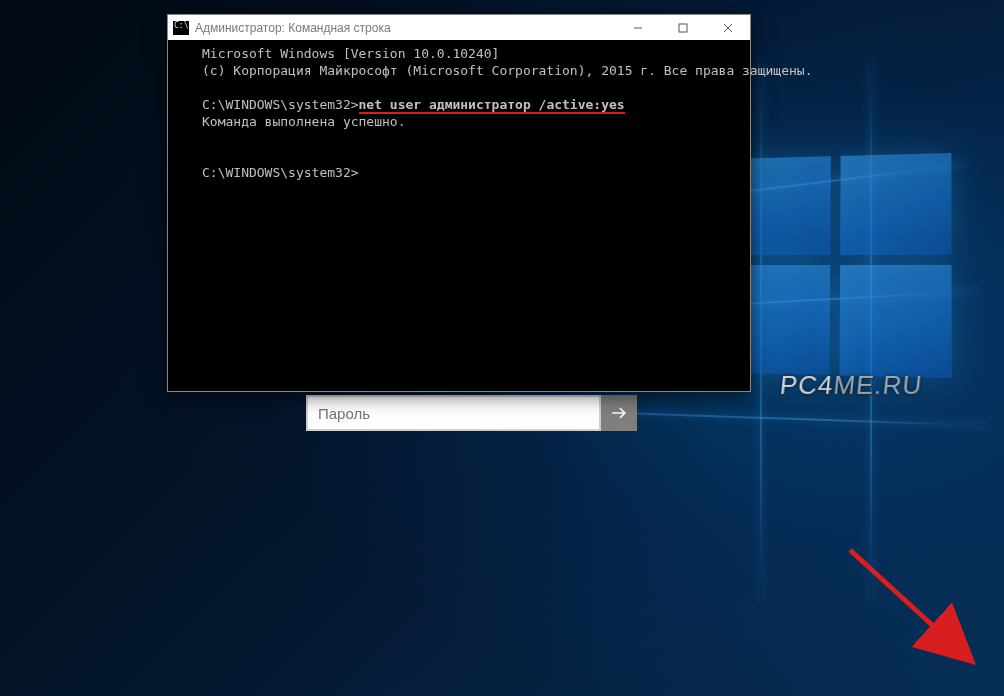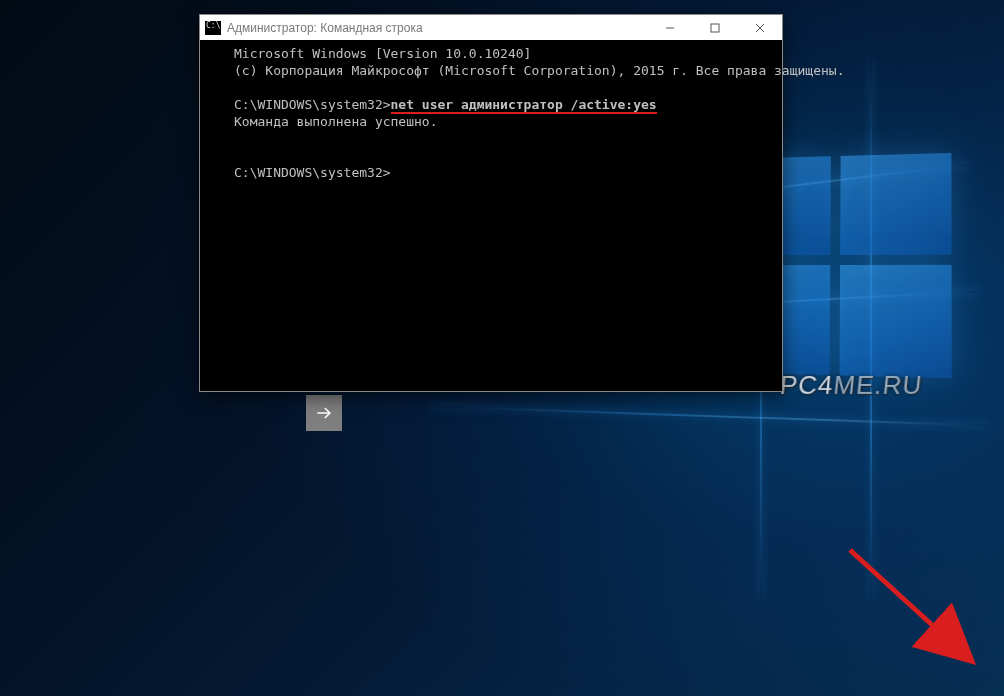--- a/index.html
+++ b/index.html
@@ -26,21 +26,21 @@
   .watermark{position:absolute;left:780px;top:370px;font-family:Impact,Arial Black,sans-serif;font-size:26px;letter-spacing:1px;color:#dfe8f2;text-shadow:0 0 4px rgba(0,0,0,.8),1px 1px 0 #333;opacity:.9;transform:skewX(-6deg);}
   .watermark .dim{color:#9fb4c8;}
 
   
   .pw-wrap{position:absolute;left:306px;top:395px;display:flex;}
   .pw-input{width:271px;height:32px;border:2px solid #cfcfcf;background:#fff;color:#888;font-size:15px;padding:0 10px;outline:none;}
   .pw-btn{width:36px;height:36px;background:#7f7f7f;display:flex;align-items:center;justify-content:center;margin-left:0;}
   .pw-btn svg{width:20px;height:20px;stroke:#fff;stroke-width:2;fill:none;}
 
   
-  .cmd{position:absolute;left:167px;top:14px;width:582px;height:376px;background:#000;border:1px solid #888;box-shadow:0 4px 18px rgba(0,0,0,.6);margin-left:32px;}
+  .cmd{position:absolute;left:167px;top:14px;width:582px;height:376px;background:#000;border:1px solid #888;box-shadow:0 4px 18px rgba(0,0,0,.6);}
   .cmd-titlebar{height:25px;background:#fff;display:flex;align-items:center;font-size:12px;color:#7a7a7a;}
   .cmd-icon{width:16px;height:14px;margin:0 6px 0 5px;background:#000;position:relative;display:inline-block;}
   .cmd-icon::before{content:"C:\\";position:absolute;left:1px;top:0;font-size:8px;color:#ddd;font-family:Consolas,monospace;}
   .cmd-title{flex:1;white-space:nowrap;overflow:hidden;}
   .cmd-ctrls{display:flex;height:100%;}
   .cmd-ctrl{width:45px;display:flex;align-items:center;justify-content:center;color:#555;}
   .cmd-ctrl svg{width:10px;height:10px;stroke:#555;stroke-width:1;fill:none;}
   .cmd-body{font-family:Consolas,"Lucida Console",monospace;font-size:13px;line-height:17px;color:#c0c0c0;padding:5px 6px;white-space:pre;}
   .cmd-line{display:block;padding-left:28px;}
   .underlined{position:relative;font-weight:bold;}
@@ -71,20 +71,21 @@
       <div class="pane p2"></div>
       <div class="pane p3"></div>
       <div class="pane p4"></div>
   </div>
 
   <div class="watermark">
     <span>PC4</span><span class="dim">ME</span><span class="dim">.RU</span>
   </div>
 
   <div class="pw-wrap">
+    <input class="pw-input" type="password" placeholder="Пароль" style="">
     <div class="pw-btn">
       <svg viewBox="0 0 24 24">
           <path d="M4 12h15M13 6l6 6-6 6"></path>
         </svg>
     </div>
   </div>
 
   <div class="cmd">
     <div class="cmd-titlebar">
       <span class="cmd-icon"></span>

